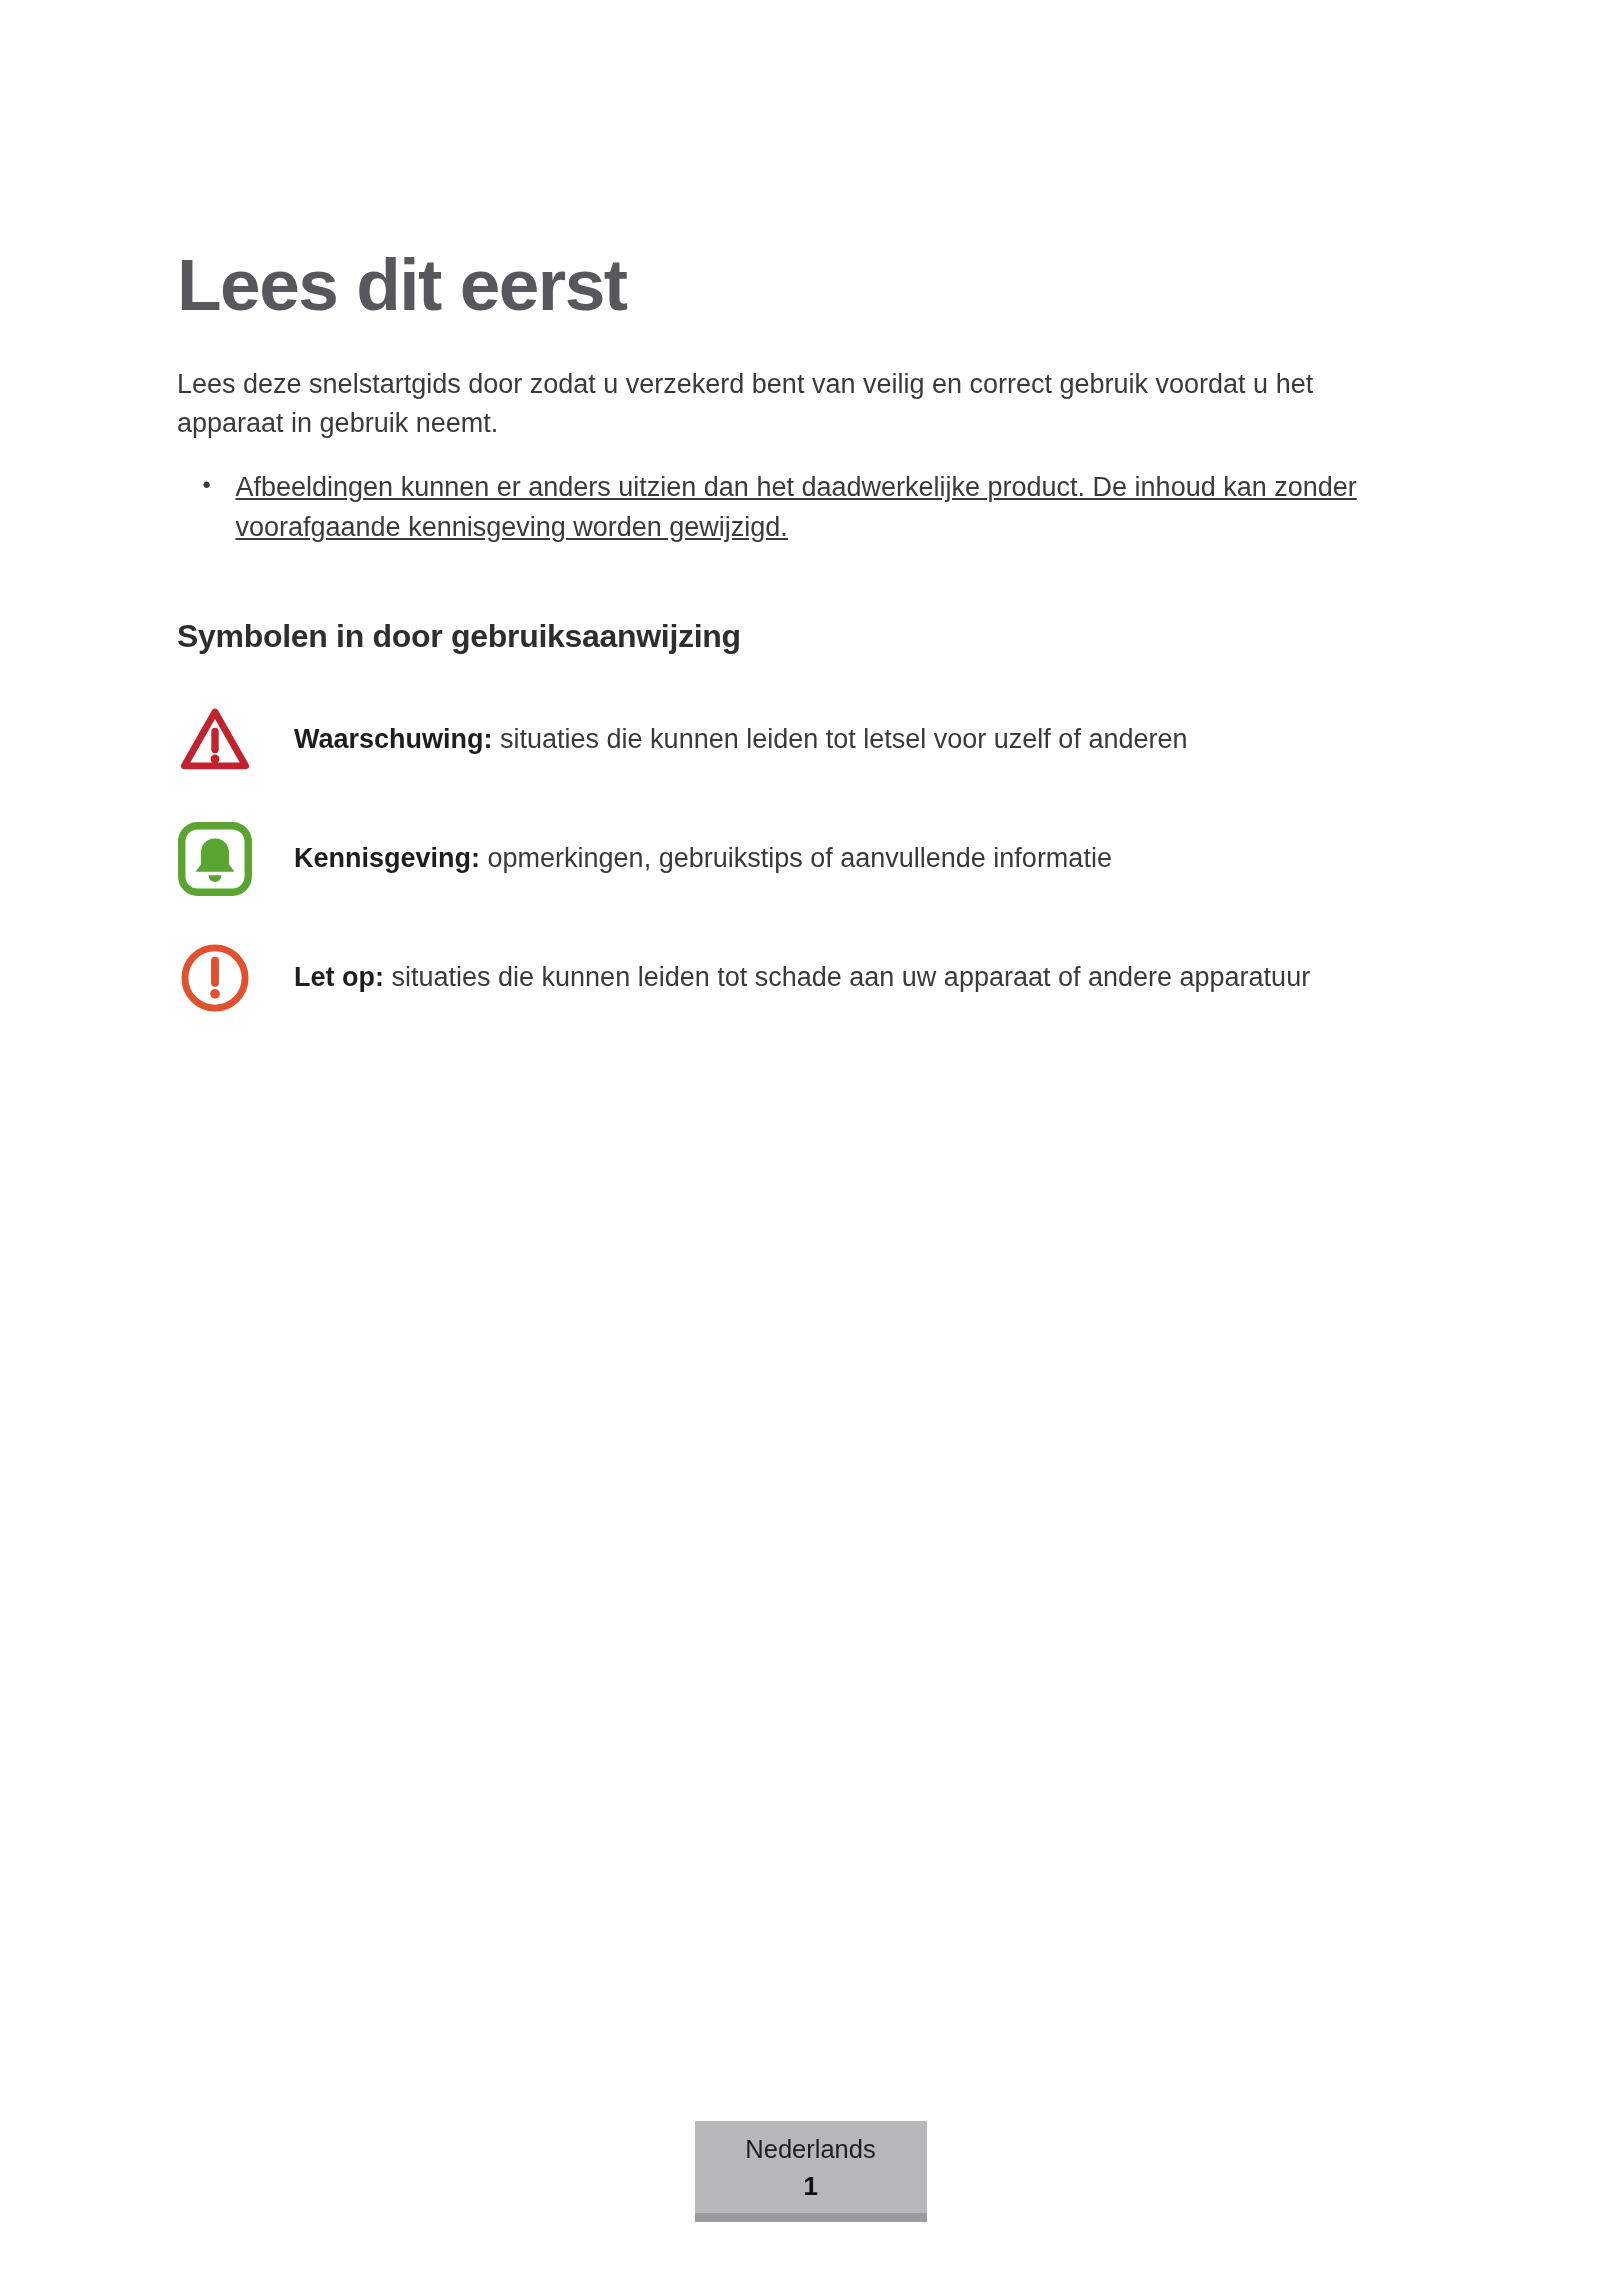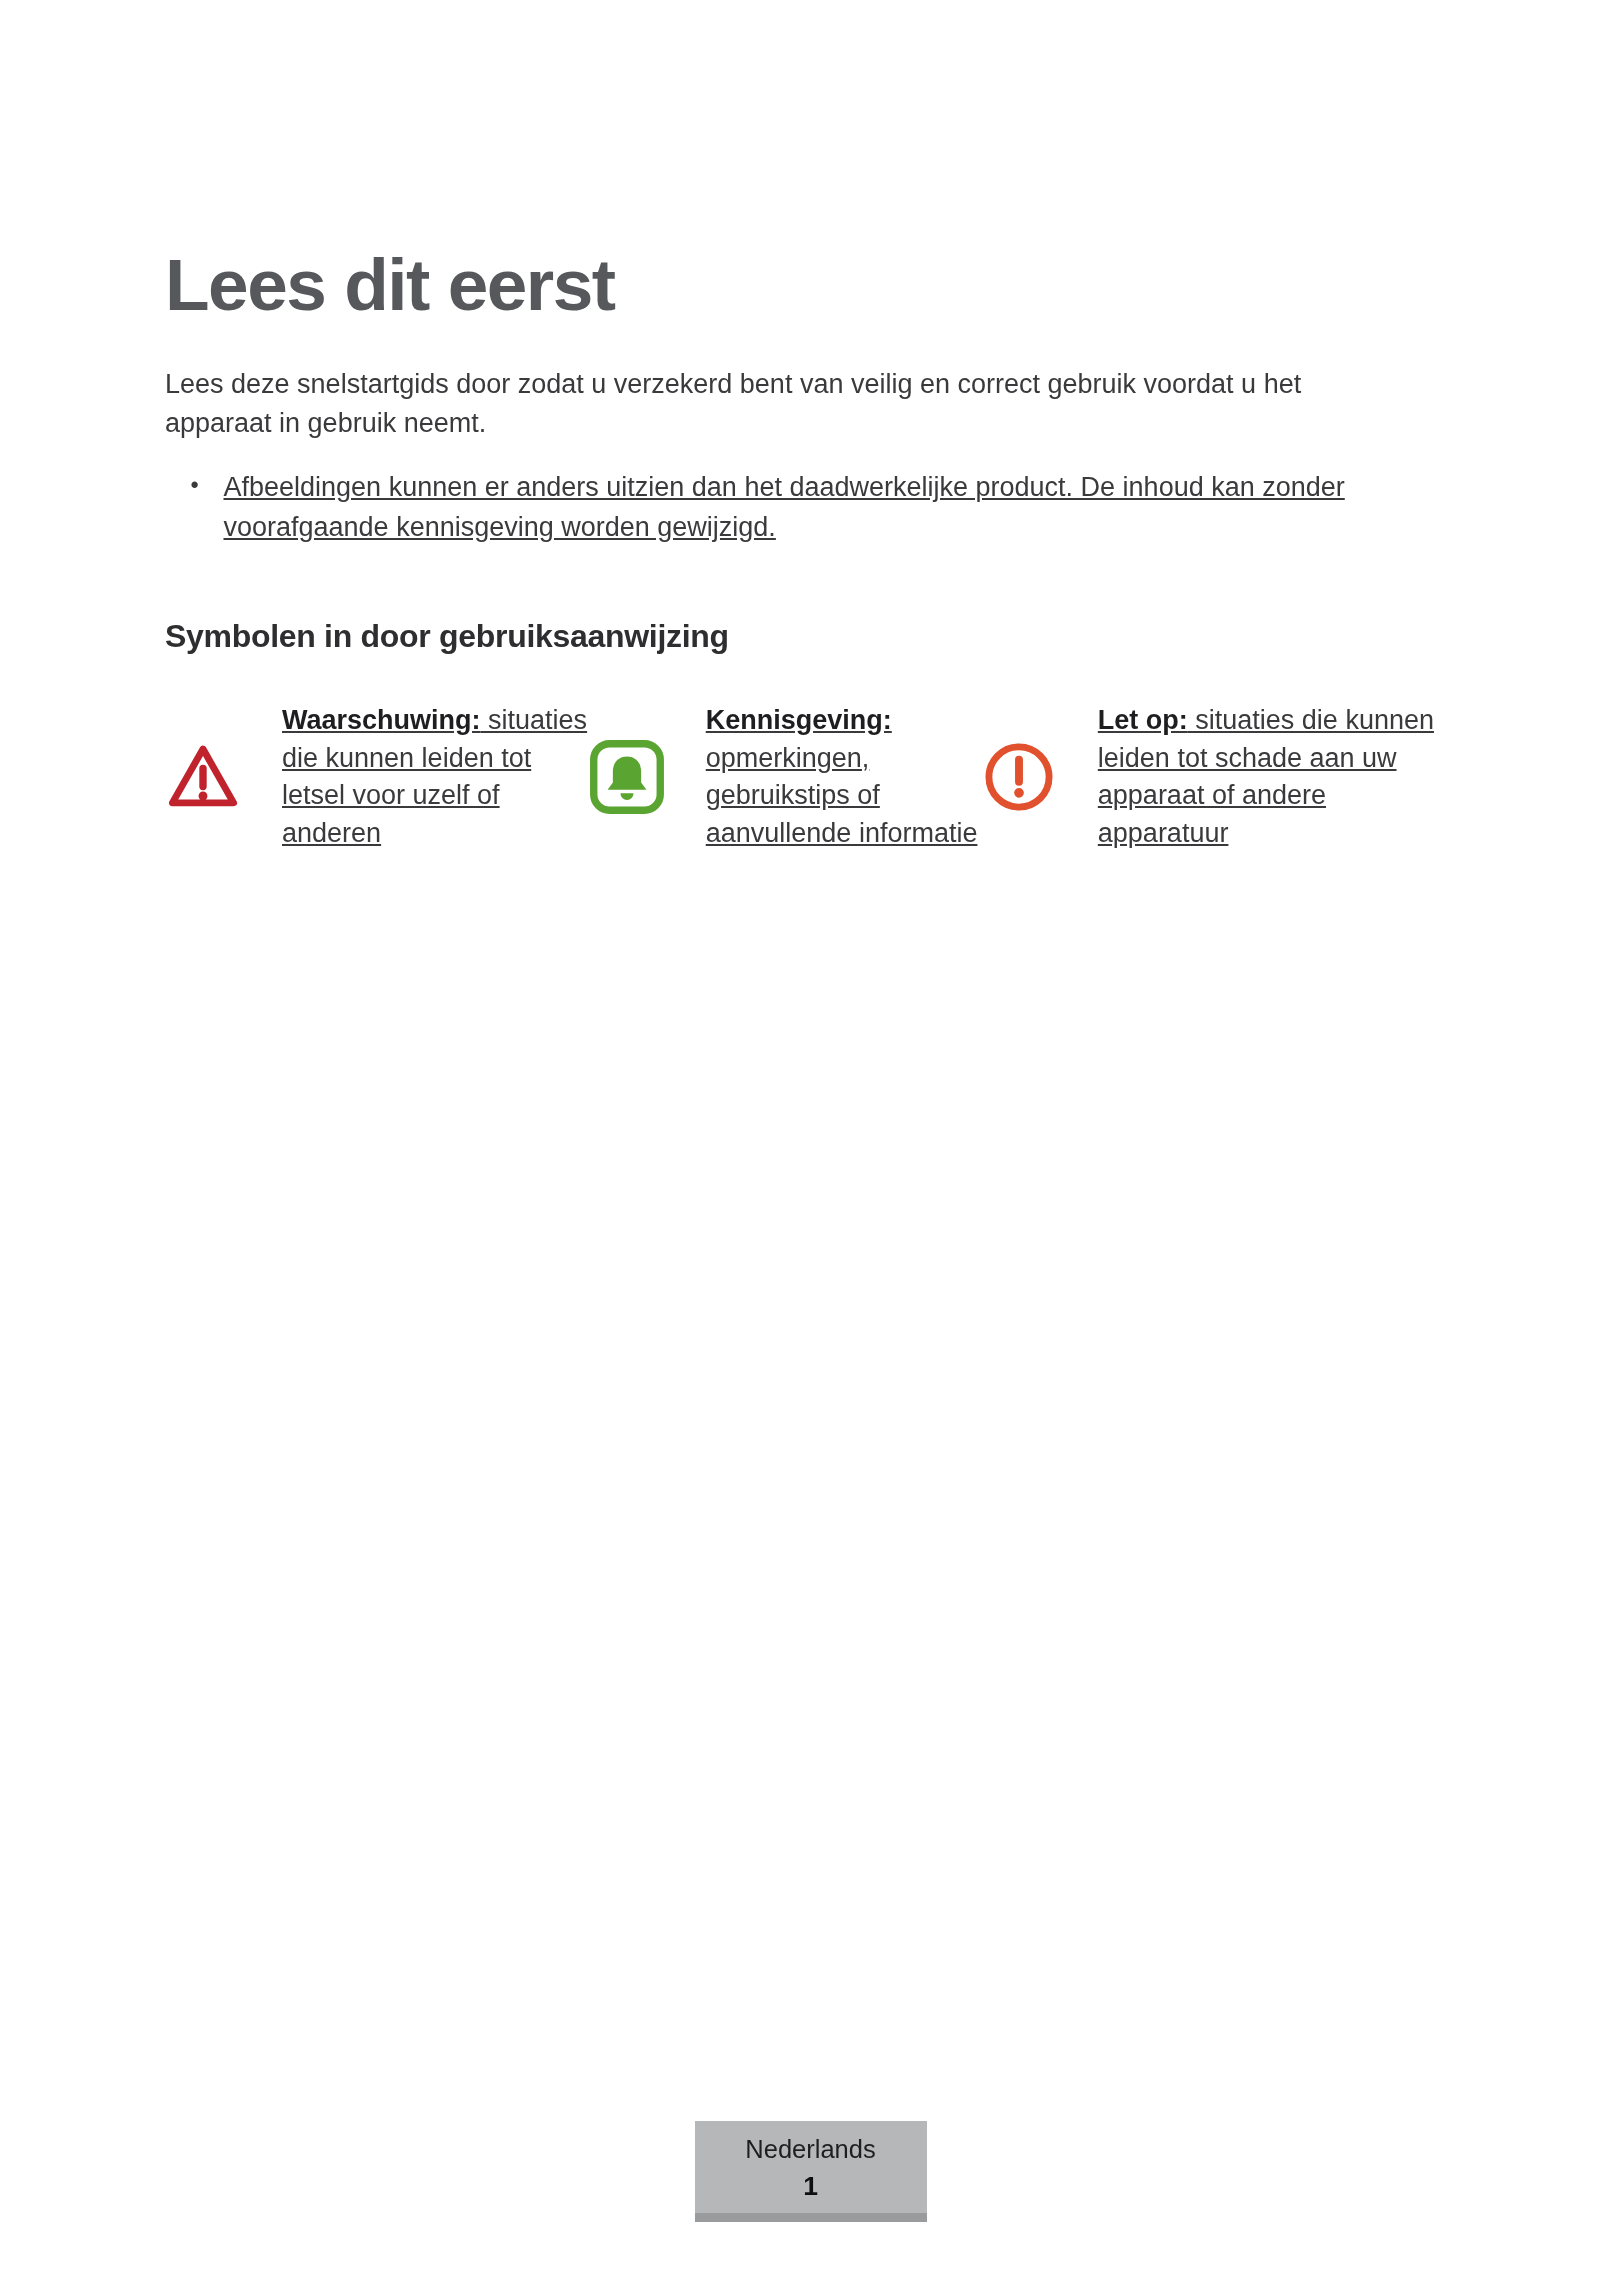--- a/index.html
+++ b/index.html
@@ -7,21 +7,21 @@
   .page {
     position: relative;
     width: 1621px;
     height: 2293px;
     margin: 0 auto;
     background: #ffffff;
     font-family: "Liberation Sans", sans-serif;
     color: #3a3a3c;
     overflow: hidden;
   }
-  .content { padding: 247px 165px 0 165px; }
+  .content { padding: 247px 165px 0 165px; margin-left: 12px; }
   .title {
     font-size: 73px;
     font-weight: 700;
     color: #57585b;
     letter-spacing: -1.5px;
     line-height: 1.05;
   }
   .intro {
     margin-top: 41px;
     font-size: 27px;
@@ -46,21 +46,22 @@
   .symbols-heading {
     margin-top: 71px;
     font-size: 32px;
     font-weight: 700;
     color: #2e2e30;
     letter-spacing: -0.3px;
   }
   .symbols {
     margin-top: 47px;
     display: flex;
-    text-decoration: underline;
+    flex-direction: column;
+    gap: 43px;
   }
   .symbol-row {
     display: flex;
     align-items: center;
     gap: 41px;
   }
   .symbol-icon {
     width: 76px;
     height: 76px;
     flex: 0 0 76px;

